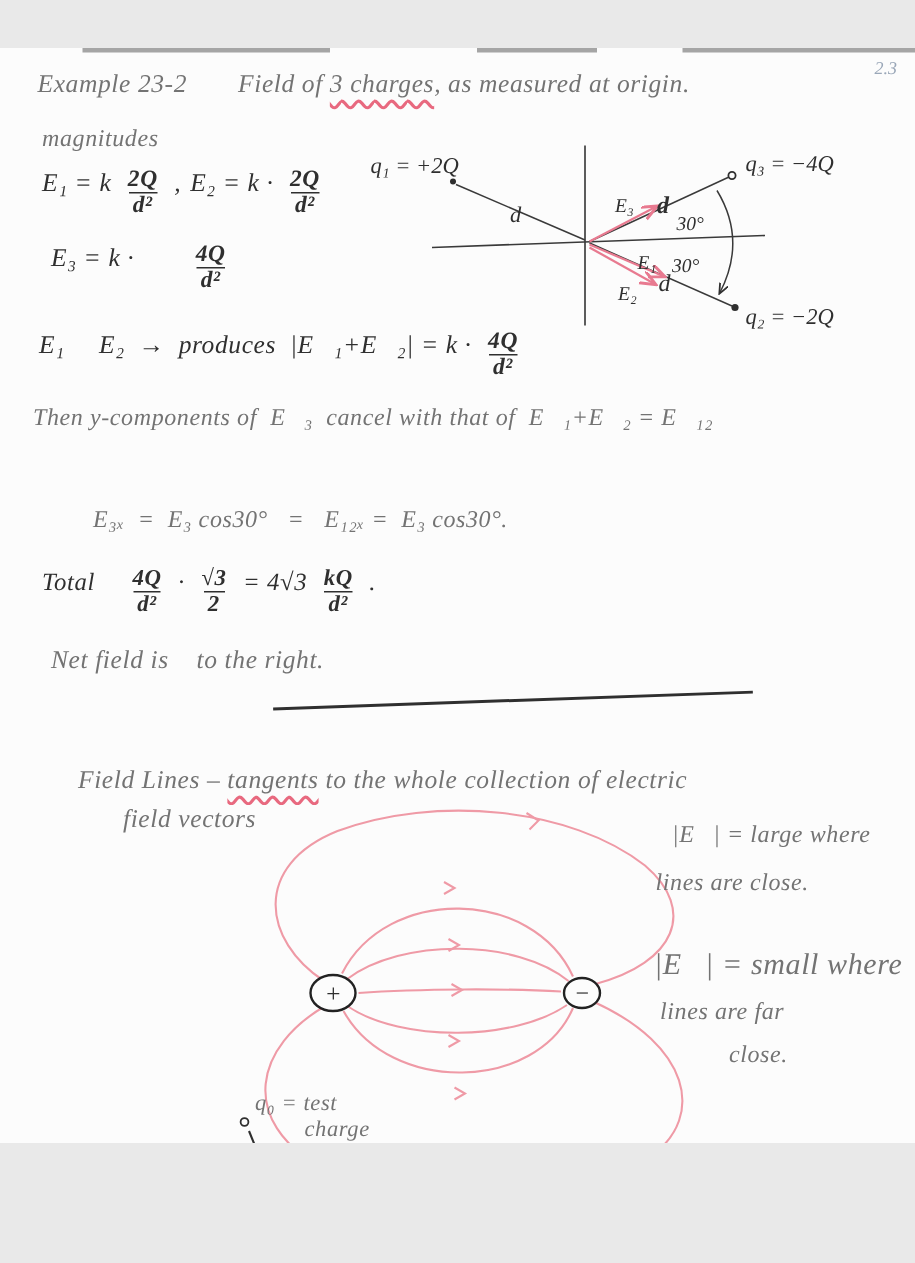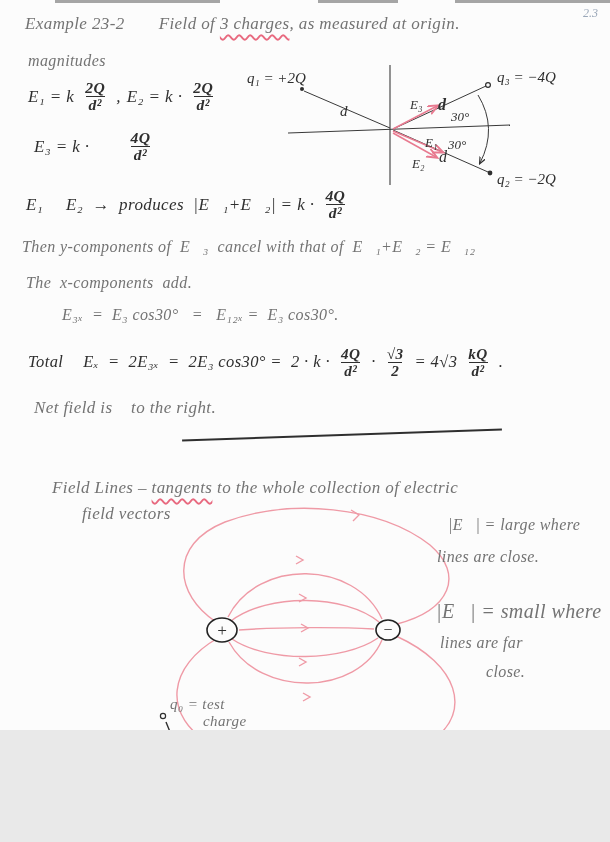--- a/index.html
+++ b/index.html
@@ -4,39 +4,39 @@
 <style>
   html,body{margin:0;padding:0;}
   body{background:#e9e9e9;}
   #page{
     position:relative;
     width:610px;height:730px;
     background:#fcfcfc;
     overflow:hidden;
     font-family:"Liberation Serif", serif;
     color:#2f2f2f;
+    margin-top:32px;
   }
   .hw{
     position:absolute;
     font-style:italic;
     letter-spacing:.4px;
     white-space:pre;
     color:#737373;
   }
   .wavy{
     text-decoration-line:underline;
     text-decoration-style:wavy;
     text-decoration-color:#e8697f;
     text-decoration-thickness:1.5px;
     text-underline-offset:5px;
   }
   .eq{
     position:absolute;
     display:flex;
-    align-items:center;
     gap:6px;
     font-style:italic;
     letter-spacing:.4px;
     white-space:pre;
   }
   .frac{
     display:inline-flex;
     flex-direction:column;
     align-items:center;
     line-height:1.05;
@@ -126,26 +126,24 @@
     <text x="198" y="52" font-size="16" font-weight="bold">d</text>
     <text x="199" y="104" font-size="16">d</text>
     <text x="211" y="63" font-size="13">30°</text>
     <text x="208" y="91" font-size="13">30°</text>
     <text x="170" y="51" font-size="13" fill="#e87a90">E₃</text>
     <text x="185" y="89" font-size="13" fill="#e87a90">E₁</text>
     <text x="172" y="110" font-size="13" fill="#e87a90">E₂</text>
   </svg>
 
   <div class="hw" style="top:238px;left:22px;font-size:16px;">Then y-components of  E⃗₃  cancel with that of  E⃗₁+E⃗₂ = E⃗₁₂</div>
-  <div class="hw" style="top:274px;left:26px;font-size:16px;">The  x-components  add.</div>
   <div class="hw" style="top:306px;left:62px;font-size:16px;">E₃ₓ  =  E₃ cos30°   =   E₁₂ₓ =  E₃ cos30°.</div>
 
   <div class="eq" style="top:346px;left:28px;font-size:16.5px;">
     <span style="margin-right:14px;">Total</span>
-    <span>Eₓ  =  2E₃ₓ  =  2E₃ cos30° =  2 · k ·</span>
     <span class="frac"><span class="num">4Q</span><span class="den">d²</span></span>
     <span>·</span>
     <span class="frac"><span class="num">√3</span><span class="den">2</span></span>
     <span>= 4√3</span>
     <span class="frac"><span class="num">kQ</span><span class="den">d²</span></span>
     <span>.</span>
   </div>
 
   <div class="hw" style="top:398px;left:34px;font-size:17px;">Net field is    to the right.</div>
   <div class="divider"></div>

